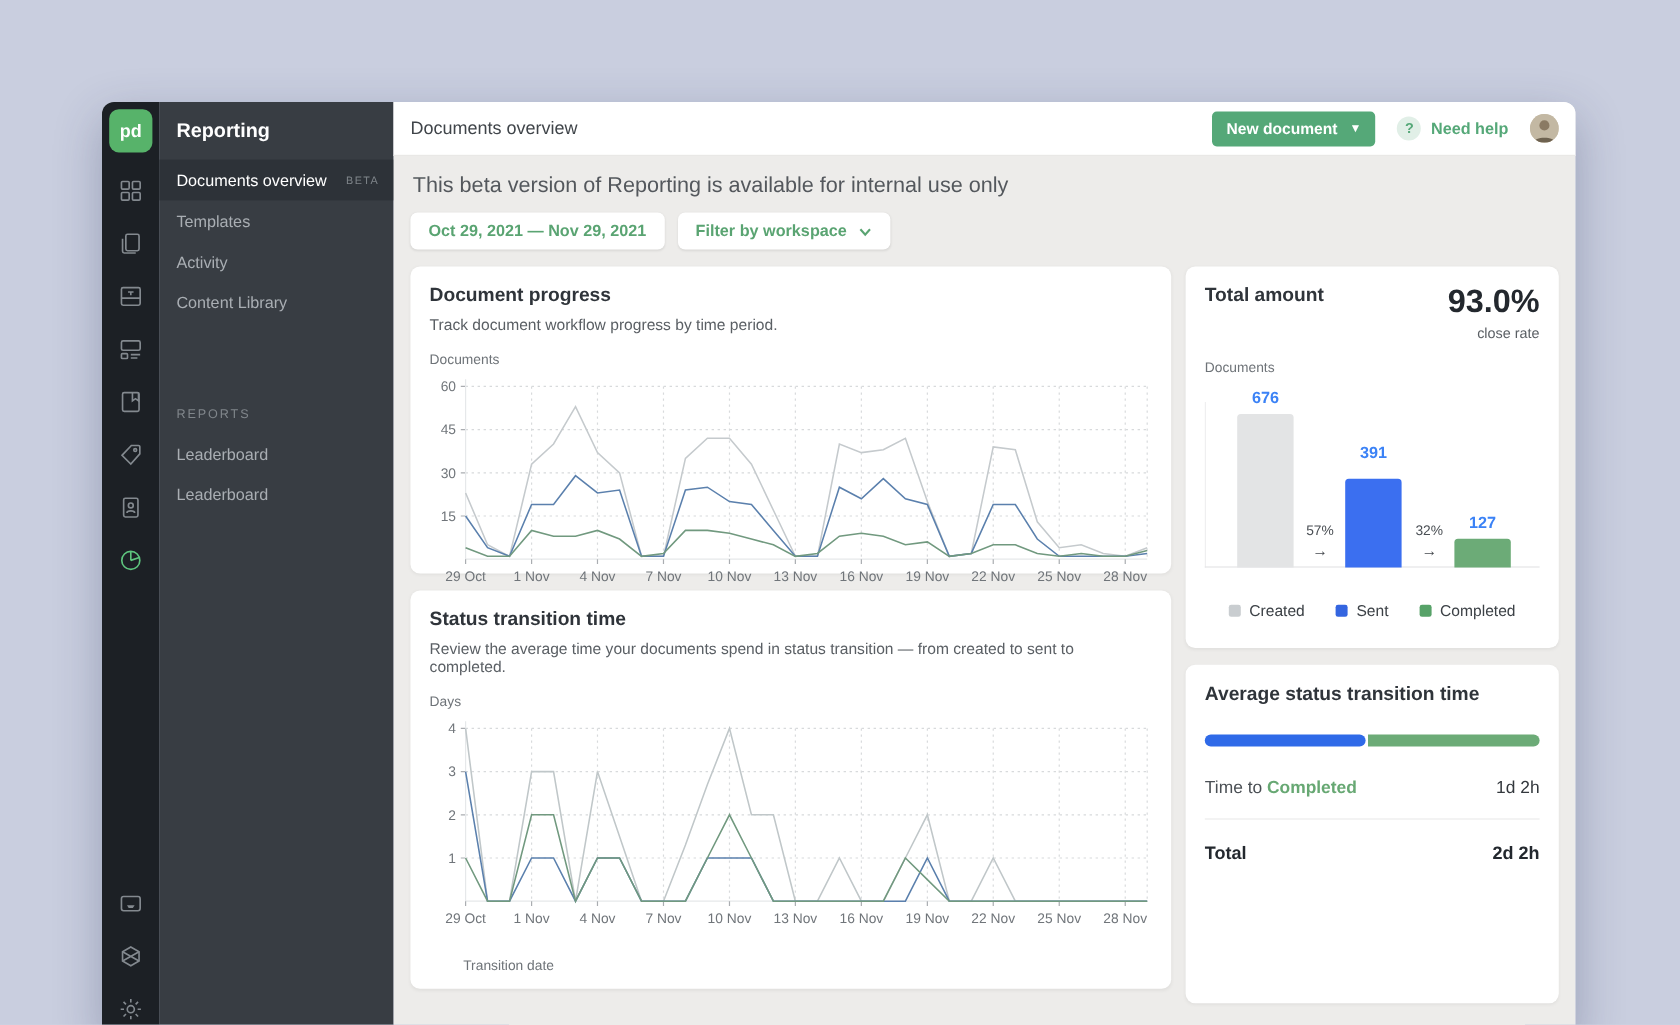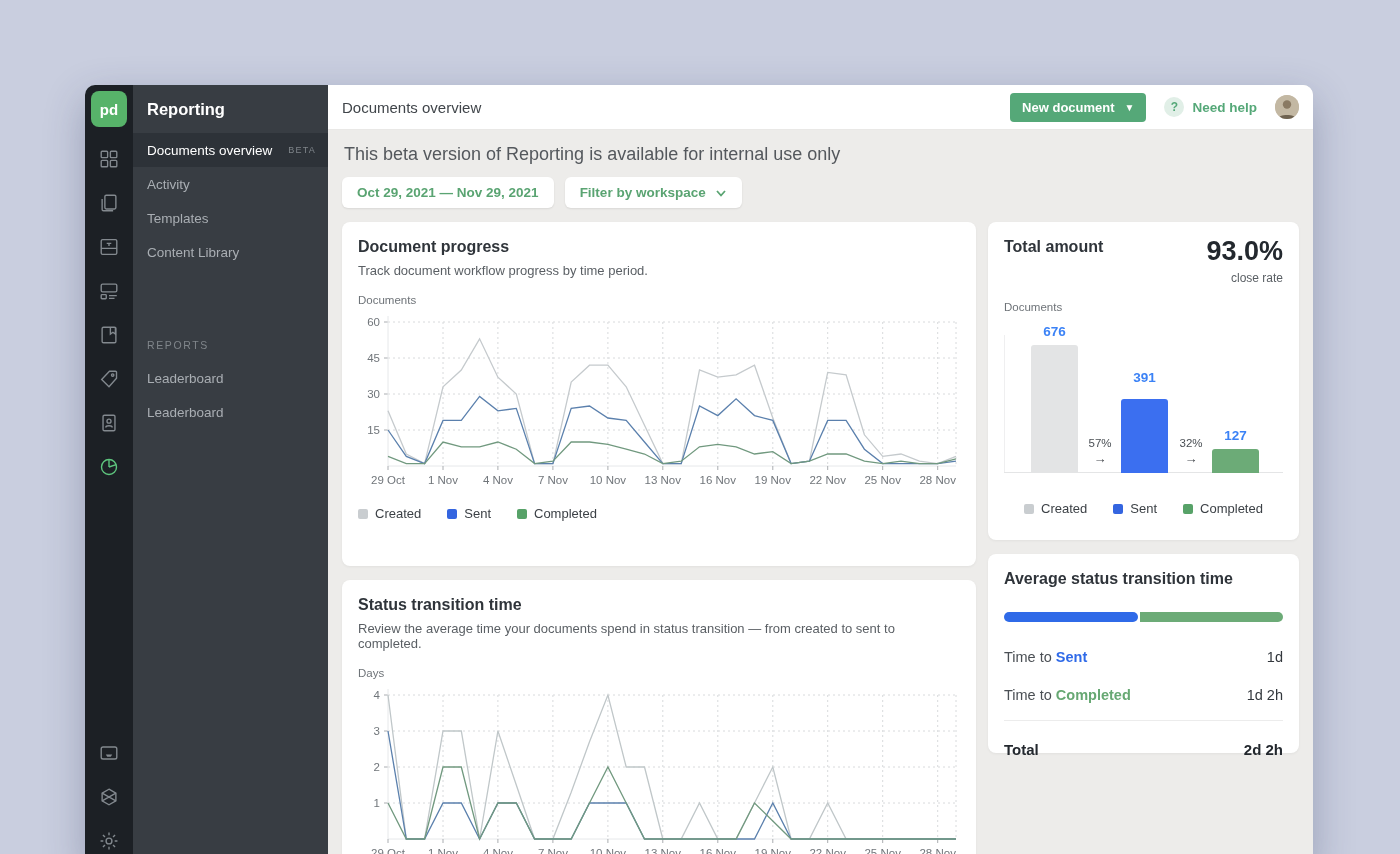--- a/index.html
+++ b/index.html
@@ -187,24 +187,24 @@
       </div>
     </div>
 
     <div class="panel">
       <div class="panel-title">Reporting</div>
       <div class="item active">
         <span>Documents overview</span>
         <span class="badge">BETA</span>
       </div>
       <div class="item">
+        <span>Templates</span>
+      </div>
+      <div class="item">
         <span>Activity</span>
-      </div>
-      <div class="item">
-        <span>Templates</span>
       </div>
       <div class="item">
         <span>Content Library</span>
       </div>
       <div class="section-label">REPORTS</div>
       <div class="item">
         <span>Leaderboard</span>
       </div>
       <div class="item">
         <span>Leaderboard</span>
@@ -244,21 +244,21 @@
             <span>Filter by workspace</span>
             <svg viewBox="0 0 12 12" fill="none" stroke="#5aa472" stroke-width="1.8">
                 <path d="M2 4 L6 8.5 L10 4"></path>
               </svg>
           </div>
         </div>
 
         <div class="grid">
           <div class="col-left">
 
-            <div class="card" style="height:344px">
+            <div class="card" style="height:256px">
               <div class="card-title">Document progress</div>
               <div class="card-sub">Track document workflow progress by time period.</div>
               <div class="axis-label">Documents</div>
               <svg id="chart-progress" class="chart-svg" viewBox="0 0 602 190">
                   <line class="cg" x1="30" x2="598" y1="122.0" y2="122.0"></line>
                   <line class="ct" x1="26" x2="30" y1="122.0" y2="122.0"></line>
                   <text class="cyl" x="22" y="126">15</text>
                   <line class="cg" x1="30" x2="598" y1="86.0" y2="86.0"></line>
                   <line class="ct" x1="26" x2="30" y1="86.0" y2="86.0"></line>
                   <text class="cyl" x="22" y="90">30</text>
@@ -421,31 +421,27 @@
                     <span class="swatch sw-blue"></span>
                     <span>Sent</span>
                   </span>
                 <span class="legend-item">
                     <span class="swatch sw-green"></span>
                     <span>Completed</span>
                   </span>
               </div>
             </div>
 
-            <div class="card" style="height:199px">
+            <div class="card" style="height:282px">
               <div class="card-title">Average status transition time</div>
               <div class="tr-bar">
                 <div class="tr-sent" id="bar-sent" style="width: 48%;"></div>
                 <div class="tr-completed"></div>
               </div>
               <div class="tr-row">
-                <span><span>Time to</span><span class="key-sent">Sent</span></span>
-                <span class="val">1d</span>
-              </div>
-              <div class="tr-row">
                 <span><span>Time to</span><span class="key-completed">Completed</span></span>
                 <span class="val">1d 2h</span>
               </div>
               <div class="tr-divider"></div>
               <div class="tr-total">
                 <span>Total</span>
                 <span>2d 2h</span>
               </div>
             </div>
           </div>

